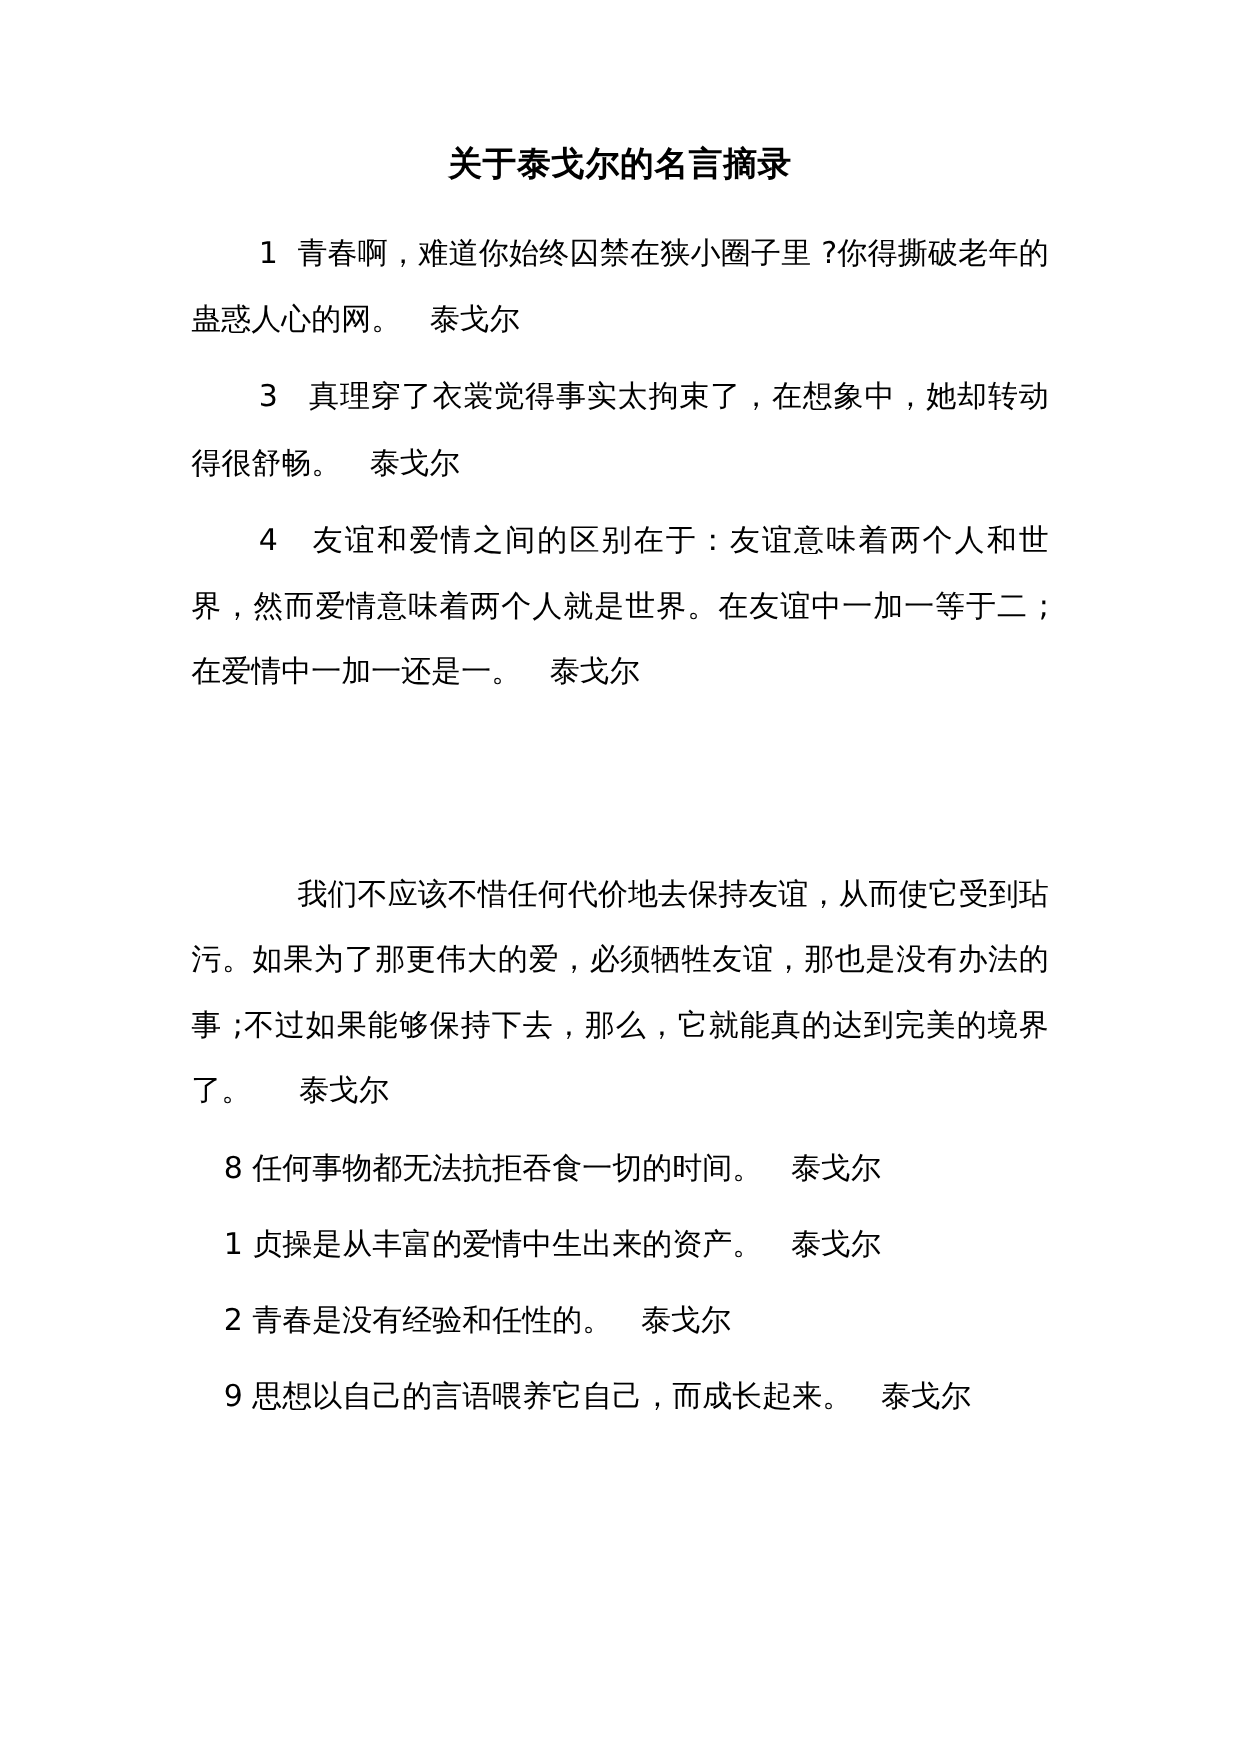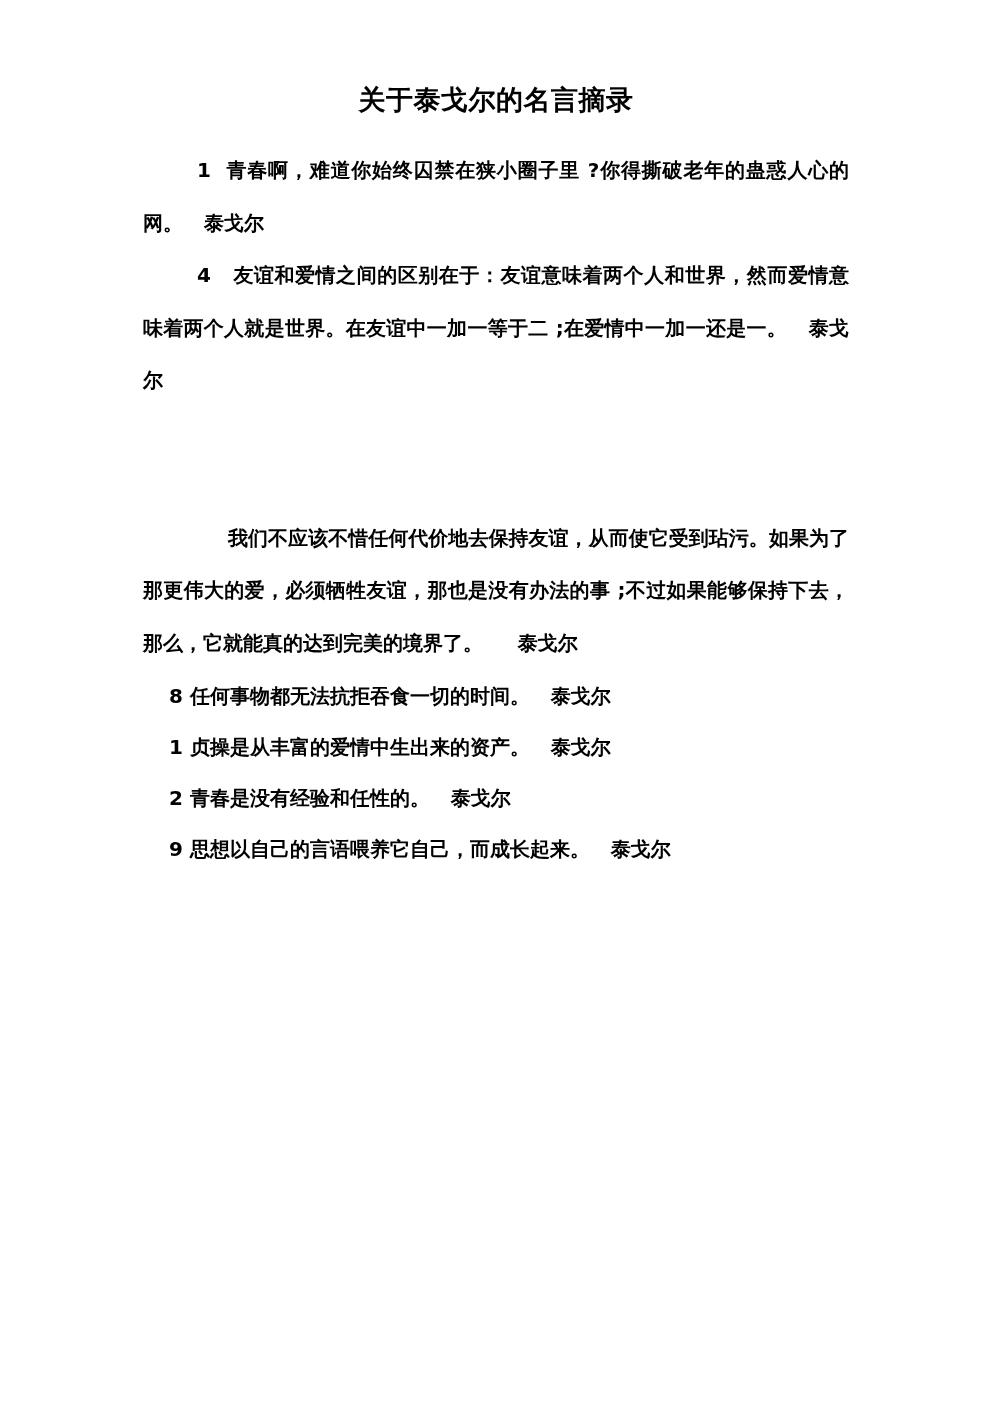--- a/index.html
+++ b/index.html
@@ -29,33 +29,32 @@
     left: 143px;
     top: 0;
     width: 706px;
   }
   .doc-title {
     font-size: 27px;
     font-weight: bold;
     text-align: center;
     line-height: 52px;
     margin: 0;
-    padding-top: 74px;
+    padding-top: 106px;
     letter-spacing: 0.5px;
     white-space: pre;
   }
   .para {
-    font-size: 20px;
+    font-size: 24px;
     line-height: 52.5px;
-    margin: 0;
+    margin: 10px;
     text-align: justify;
     text-justify: inter-ideograph;
     white-space: pre-wrap;
     word-break: break-all;
-    font-weight: bold;
   }
   .para.first-block {
     margin-top: 18px;
   }
   .para.indent2 {
     text-indent: 54px;
   }
   .para.indent3 {
     text-indent: 85px;
   }
@@ -79,20 +78,21 @@
 <body>
 
 <div class="page">
   <div class="content">
 
     <h1 class="doc-title">关于泰戈尔的名言摘录</h1>
 
     <p class="para indent2 first-block">1  青春啊，难道你始终囚禁在狭小圈子里 ?你得撕破老年的蛊惑人心的网。   泰戈尔</p>
 
 
+    <p class="para indent2">3   真理穿了衣裳觉得事实太拘束了，在想象中，她却转动得很舒畅。   泰戈尔</p>
 
     <p class="para indent2">4   友谊和爱情之间的区别在于：友谊意味着两个人和世界，然而爱情意味着两个人就是世界。在友谊中一加一等于二 ;在爱情中一加一还是一。   泰戈尔</p>
 
     <div class="spacer-block"></div>
 
     <p class="para indent3">我们不应该不惜任何代价地去保持友谊，从而使它受到玷污。如果为了那更伟大的爱，必须牺牲友谊，那也是没有办法的事 ;不过如果能够保持下去，那么，它就能真的达到完美的境界了。     泰戈尔</p>
 
     <div class="compact-list">
       <p class="para compact">8 任何事物都无法抗拒吞食一切的时间。   泰戈尔</p>
 

